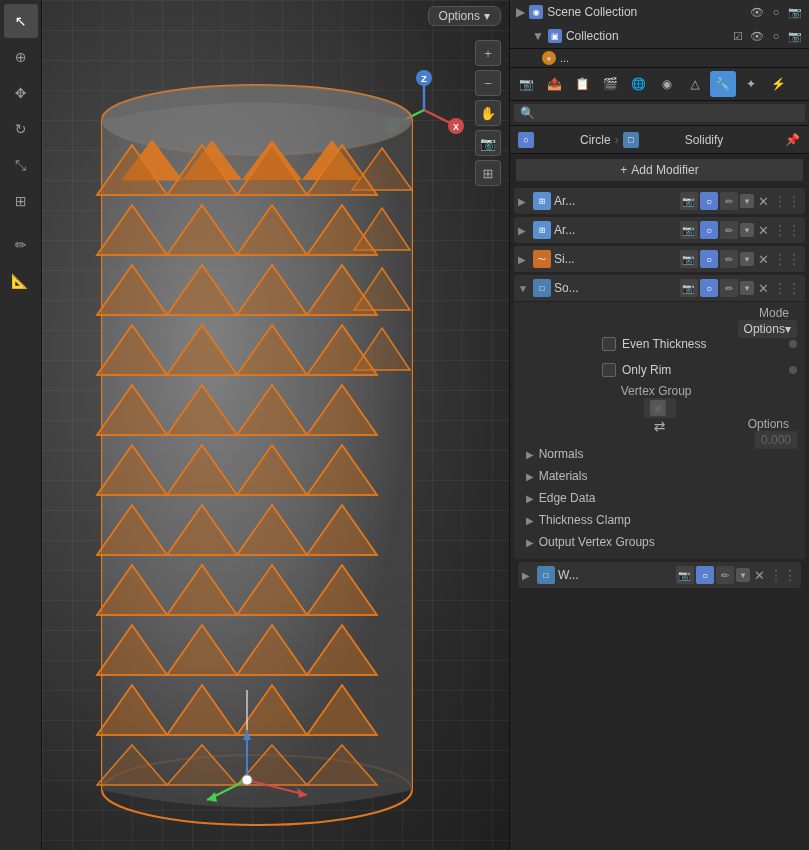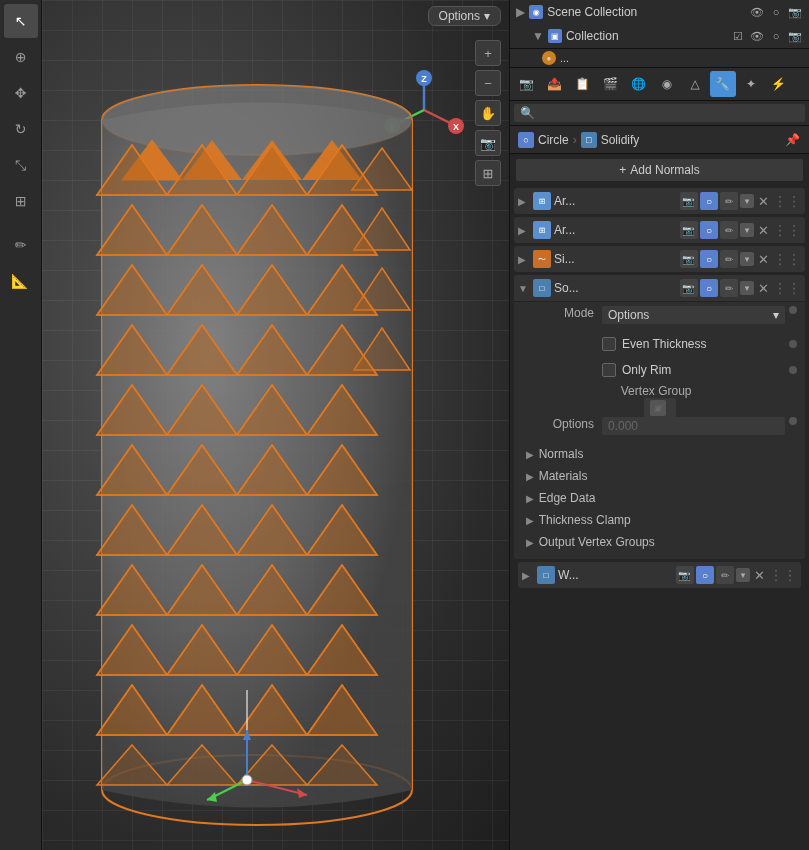--- a/index.html
+++ b/index.html
@@ -234,20 +234,21 @@
       color: #666;
       font-size: 12px;
     }
 
     .breadcrumb-item {
       font-size: 12px;
       color: #ccc;
       display: flex;
       align-items: center;
       gap: 3px;
+      margin-left: 42px;
     }
 
     .pin-btn {
       margin-left: auto;
       width: 16px;
       height: 16px;
       display: flex;
       align-items: center;
       justify-content: center;
       cursor: pointer;
@@ -377,23 +378,24 @@
     
     .modifier-body {
       padding: 4px 8px 6px;
       background: #2e2e2e;
       border-top: 1px solid #222;
       border-radius: 0 0 3px 3px;
     }
 
     .prop-row {
       display: flex;
-      align-items: flex-start;
+      align-items: flex-end;
       height: 24px;
       margin-bottom: 2px;
+      flex-direction: column;
     }
 
     .prop-label {
       width: 80px;
       color: #aaa;
       font-size: 12px;
       text-align: right;
       padding-right: 8px;
     }
 
@@ -813,21 +815,21 @@
       <span class="breadcrumb-item">Circle</span>
       <span class="breadcrumb-sep">›</span>
       <div class="breadcrumb-icon" style="background:#4a7faf;">□</div>
       <span class="breadcrumb-item">Solidify</span>
       <span class="pin-btn">📌</span>
     </div>
 
     <div class="add-modifier-section">
       <button class="add-modifier-btn">
         <span>+</span>
-        <span>Add Normals</span>
+        <span>Add Modifier</span>
       </button>
     </div>
 
     <div class="modifier-list">
 
       <div class="modifier-row">
         <div class="modifier-header">
           <span class="mod-expand">▶</span>
           <div class="mod-icon" style="background:#5a90cf;">⊞</div>
           <span class="mod-name">Ar...</span>

